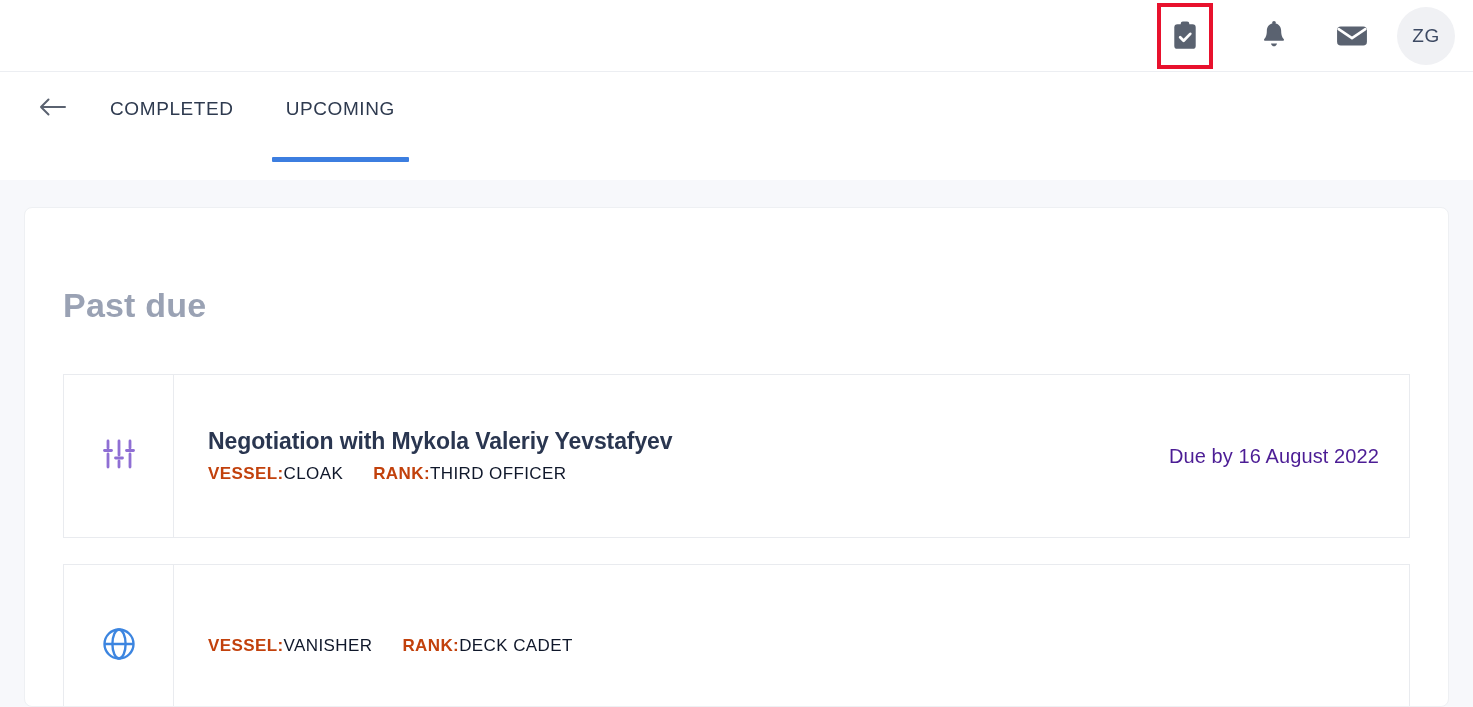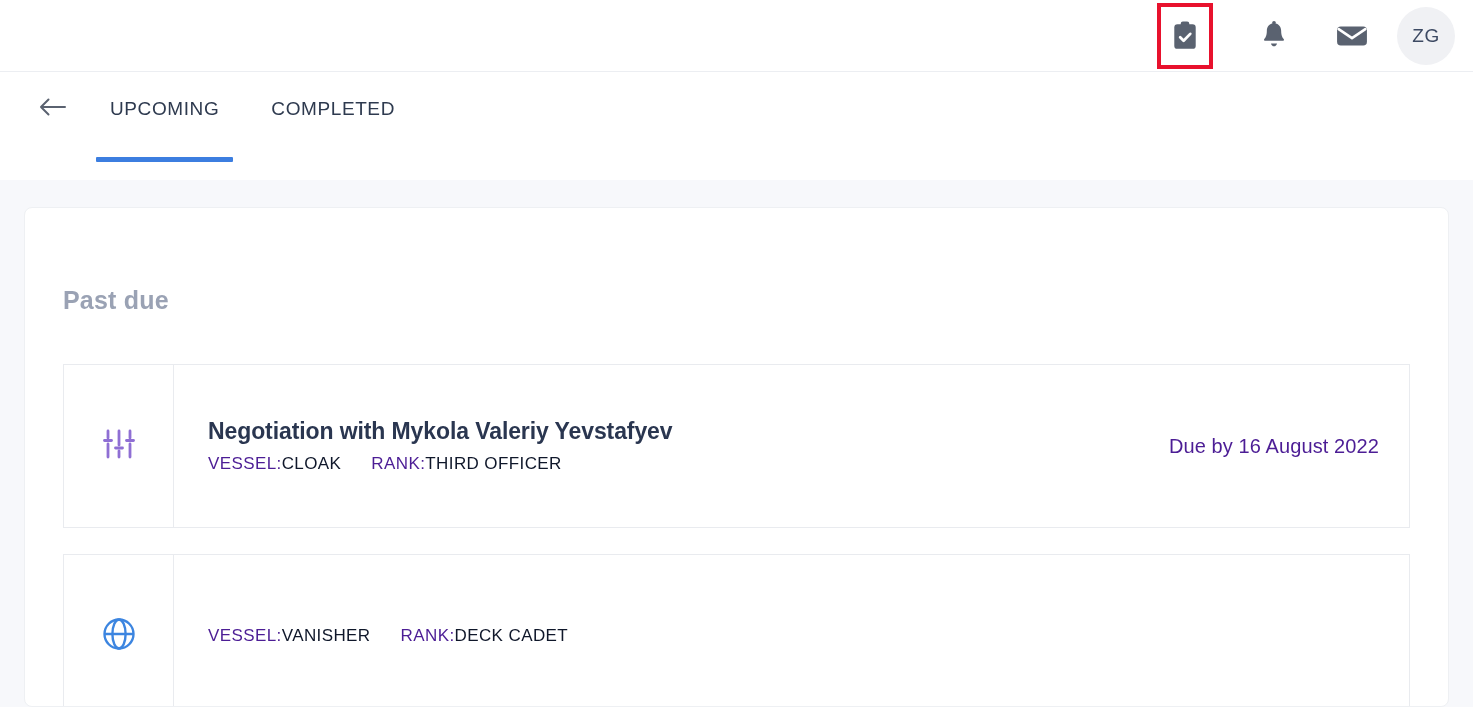--- a/index.html
+++ b/index.html
@@ -133,21 +133,21 @@
   .card {
     background: #ffffff;
     border-radius: 8px;
     border: 1px solid #eef0f3;
     height: 100%;
     padding: 78px 38px 0 38px;
     overflow: hidden;
   }
 
   .section-title {
-    font-size: 25px;
+    font-size: 34px;
     font-weight: bold;
     color: #9aa2b4;
     letter-spacing: 0.2px;
     margin-bottom: 49px;
   }
 
   
   .task-row {
     display: flex;
     align-items: stretch;
@@ -186,21 +186,22 @@
     white-space: nowrap;
   }
 
   .task-meta {
     font-size: 17px;
     letter-spacing: 0.4px;
     white-space: nowrap;
   }
 
   .meta-label {
-    color: #4c1d95;
+    color: #c2410c;
+    font-weight: bold;
   }
 
   .meta-value {
     color: #0f172a;
     margin-left: 0;
   }
 
   .meta-gap { display: inline-block; width: 30px; }
 
   .task-due {
@@ -252,22 +253,22 @@
 <div class="tabbar">
   <div class="back-btn">
     <span>
       <svg width="28" height="20" viewBox="0 0 28 20" fill="none">
         <path d="M26 10H2M2 10l7.5-7.5M2 10l7.5 7.5" stroke="#5a6270" stroke-width="2" stroke-linecap="round" stroke-linejoin="round"></path>
       </svg>
     </span>
   </div>
 
   <div class="tabs">
+    <div class="tab">COMPLETED</div>
     <div class="tab active">UPCOMING</div>
-    <div class="tab">COMPLETED</div>
   </div>
 </div>
 
 <div class="page">
   <div class="card">
 
     <div class="section-title">Past due</div>
 
     <div class="task-row">
       <div class="task-icon-cell">

